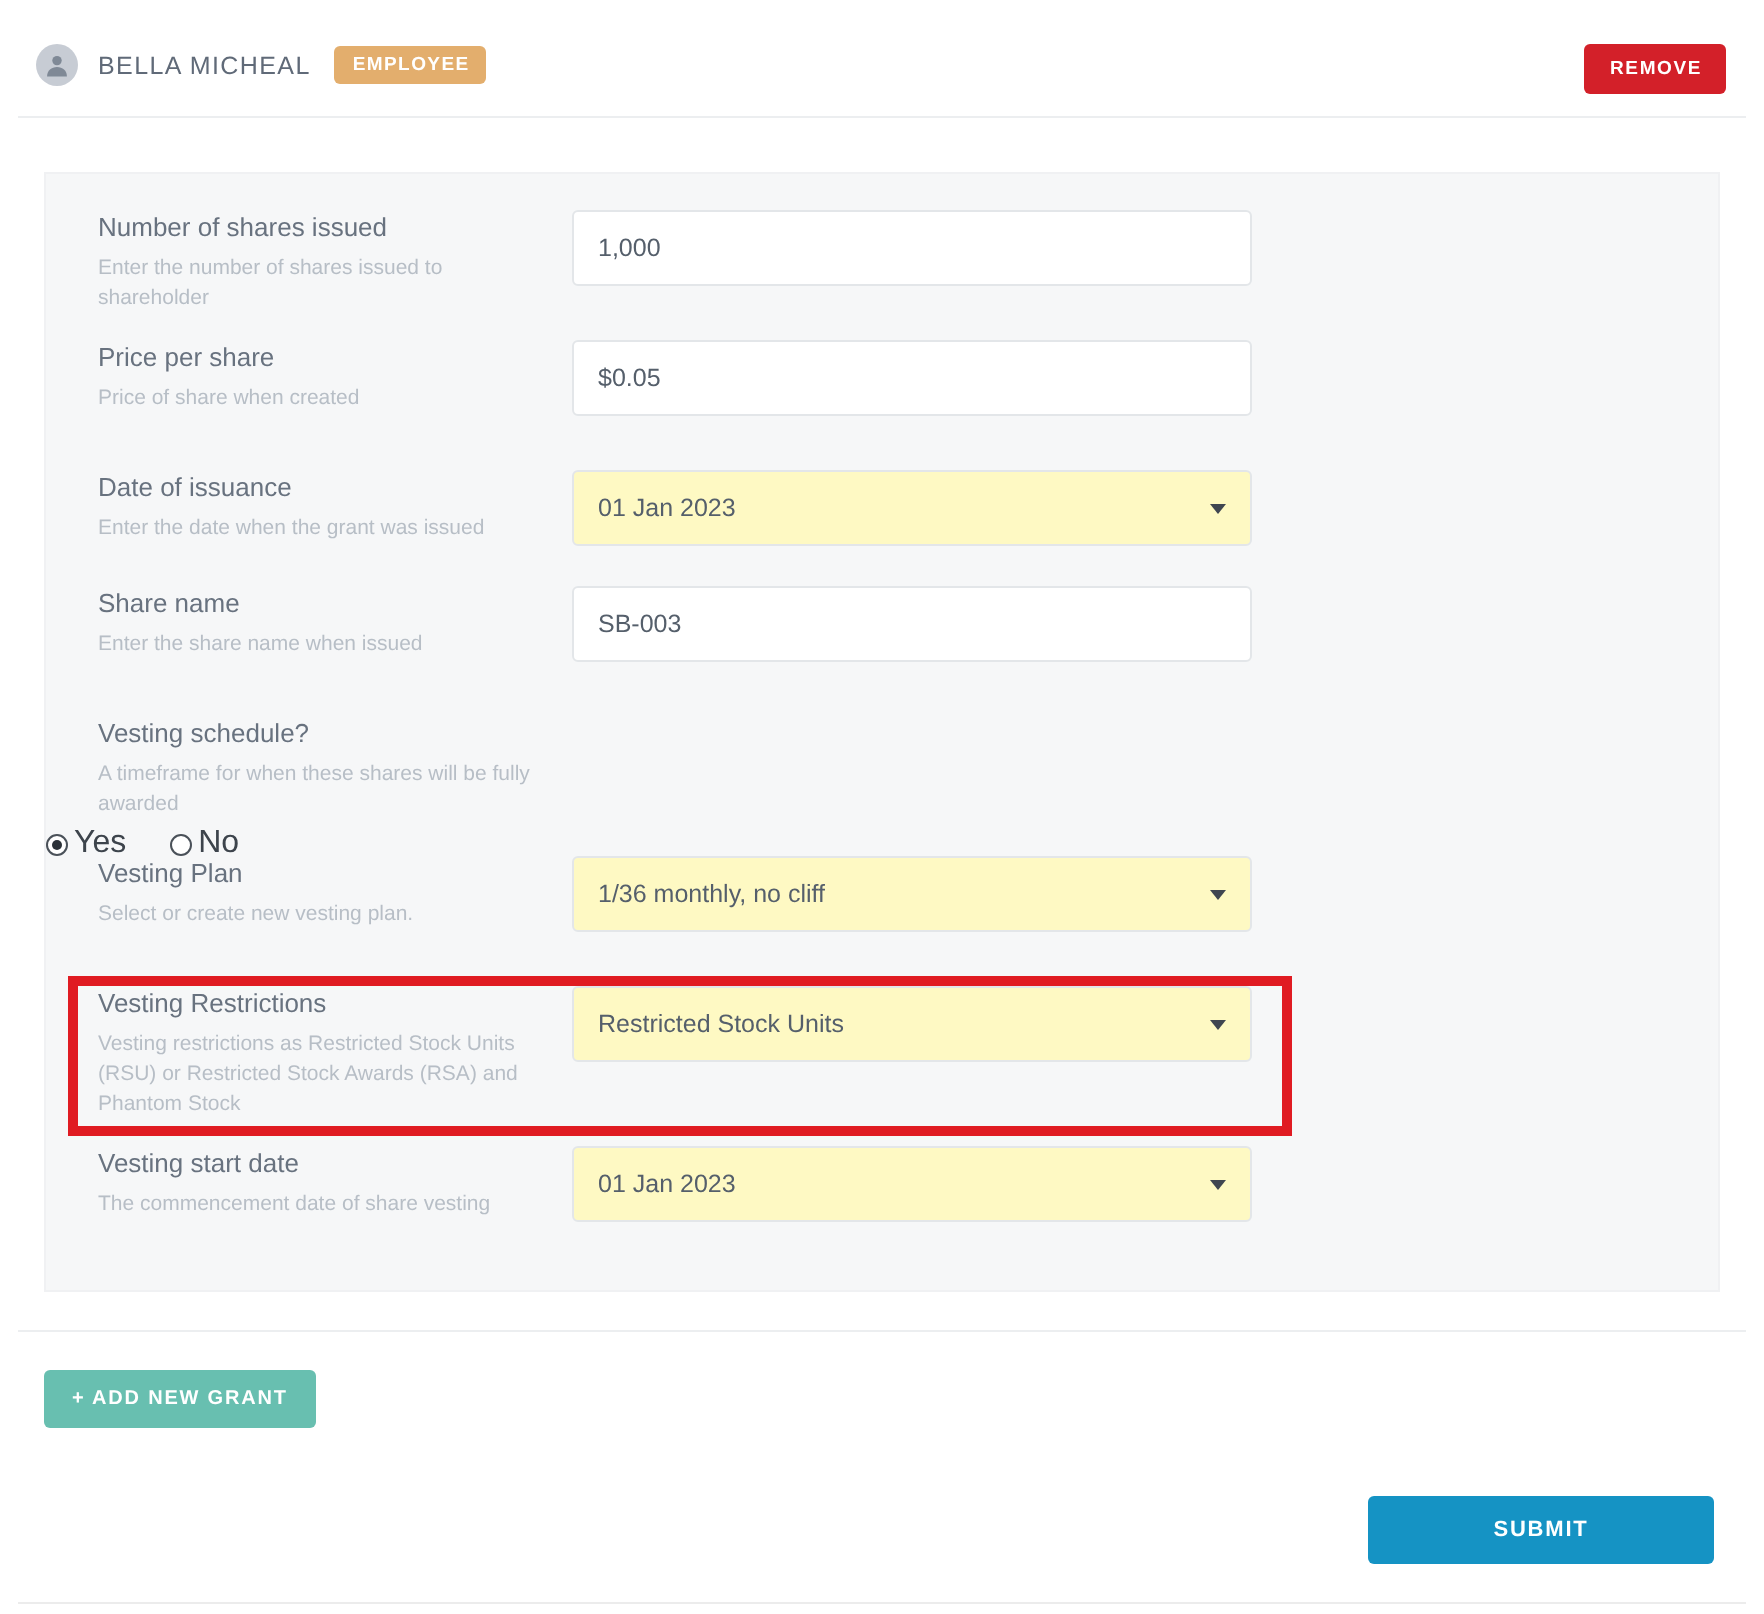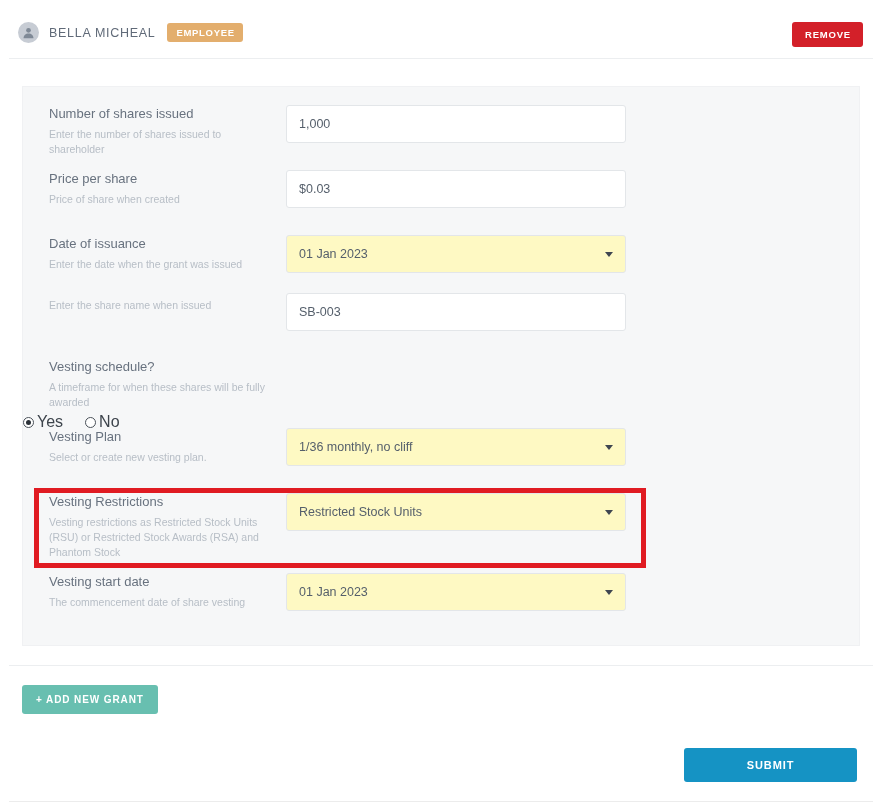--- a/index.html
+++ b/index.html
@@ -267,37 +267,38 @@
           <div class="field-input-col">
             <div class="input-box">1,000</div>
           </div>
         </div>
         <div class="field-row" style="top: 83px;">
           <div class="field-label-col">
             <div class="field-label">Price per share</div>
             <div class="field-hint">Price of share when created</div>
           </div>
           <div class="field-input-col">
-            <div class="input-box">$0.03</div>
+            <div class="input-box">$0.05</div>
           </div>
         </div>
         <div class="field-row" style="top: 148px;">
           <div class="field-label-col">
             <div class="field-label">Date of issuance</div>
             <div class="field-hint">Enter the date when the grant was issued</div>
           </div>
           <div class="field-input-col">
             <div class="select-box">
               <span>01 Jan 2023</span>
               <span class="caret"></span>
             </div>
           </div>
         </div>
         <div class="field-row" style="top: 206px;">
           <div class="field-label-col">
+            <div class="field-label">Share name</div>
             <div class="field-hint">Enter the share name when issued</div>
           </div>
           <div class="field-input-col">
             <div class="input-box">SB-003</div>
           </div>
         </div>
         <div class="field-row" style="top: 271px; flex-direction: column;">
           <div class="field-label-col">
             <div class="field-label">Vesting schedule?</div>
             <div class="field-hint">A timeframe for when these shares will be fully awarded</div>

